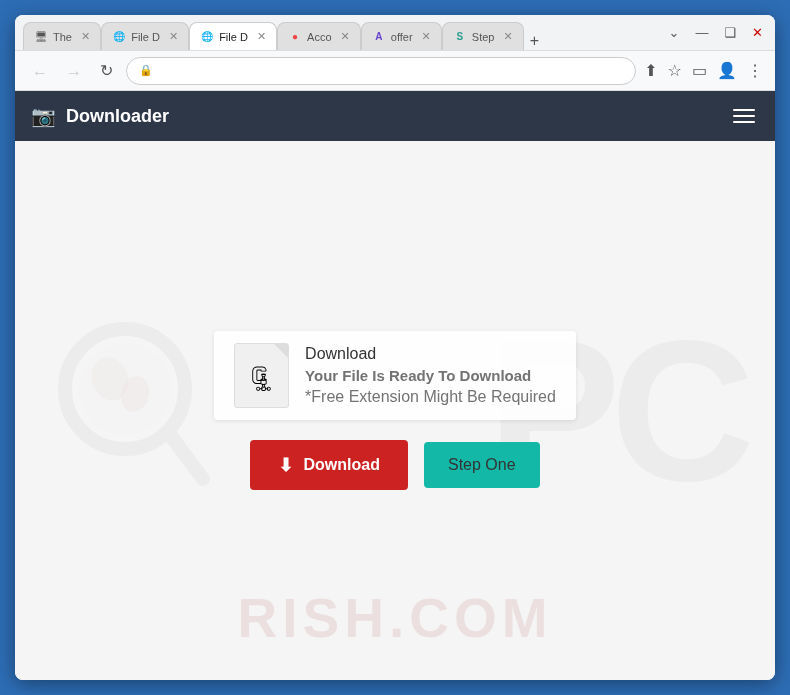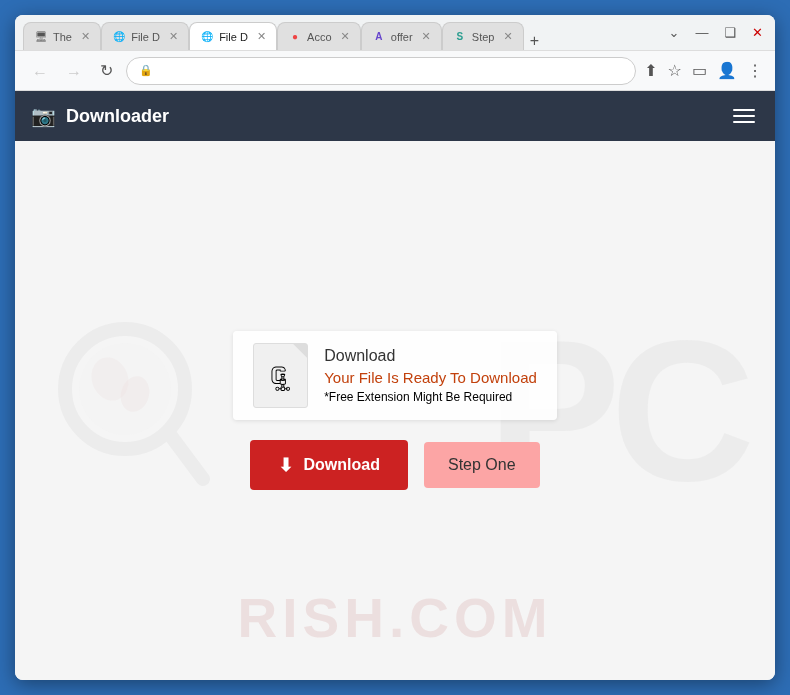--- a/index.html
+++ b/index.html
@@ -333,27 +333,27 @@
     }
 
     .file-title {
       font-size: 16px;
       color: #333;
       font-weight: 400;
     }
 
     .file-ready {
       font-size: 15px;
-      color: #c2410c;
-      font-weight: 400;
+      color: #737373;
+      font-weight: 700;
     }
 
     .file-note {
-      font-size: 12px;
-      color: #000000;
+      font-size: 16px;
+      color: #737373;
     }
 
     .buttons-row {
       display: flex;
       align-items: center;
       gap: 16px;
     }
 
     .btn-download {
       background: #cc2222;
@@ -363,21 +363,21 @@
       padding: 14px 28px;
       font-size: 16px;
       font-weight: 600;
       cursor: pointer;
       display: flex;
       align-items: center;
       gap: 10px;
     }
 
     .btn-step-one {
-      background: #fca5a5;
+      background: #14b8a6;
       color: #333;
       border: none;
       border-radius: 4px;
       padding: 14px 24px;
       font-size: 16px;
       cursor: pointer;
     }
 
     .download-icon-unicode {
       font-size: 18px;

